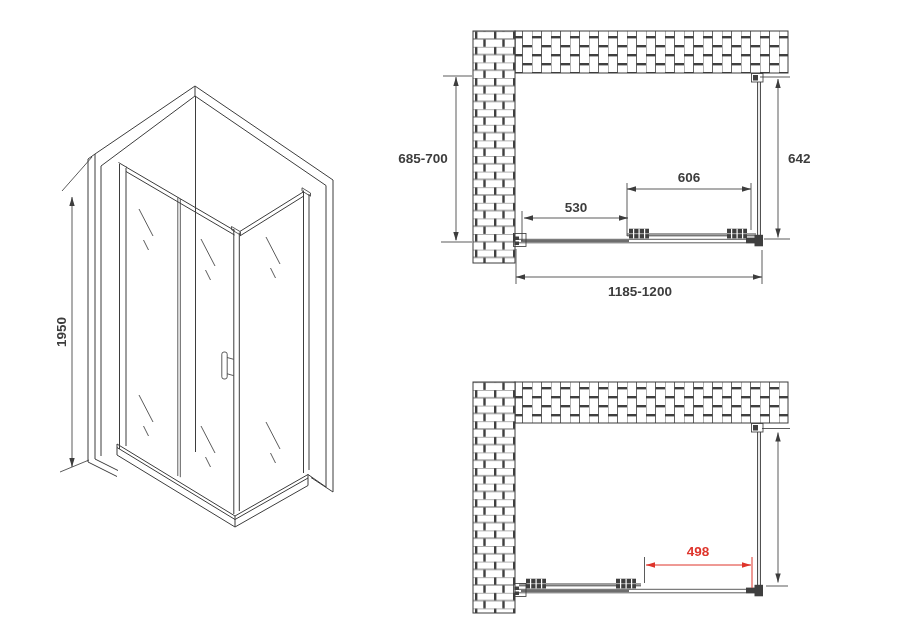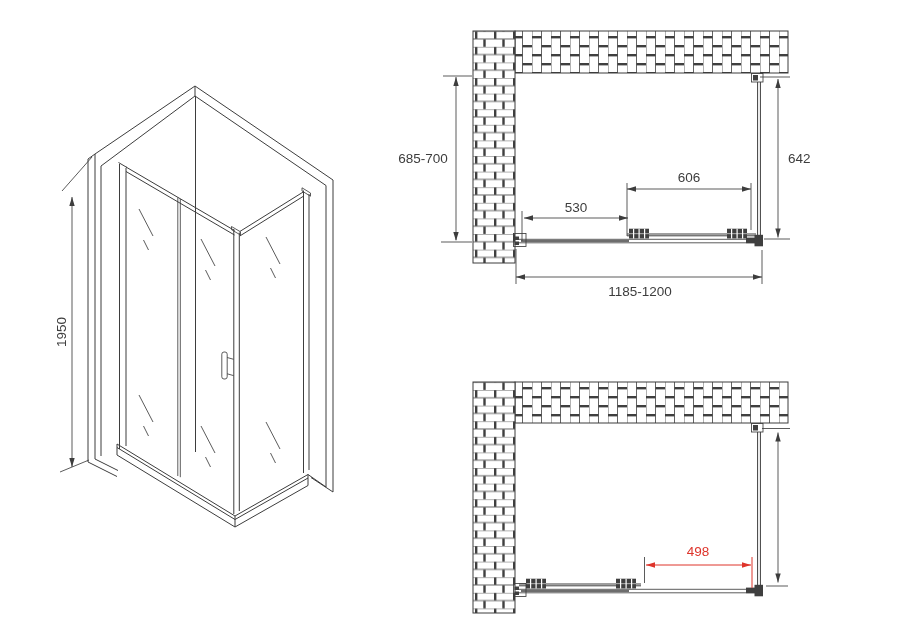--- a/index.html
+++ b/index.html
@@ -2,20 +2,21 @@
 <html><head>
 <meta charset="utf-8">
 <style>
   html,body{margin:0;padding:0;background:#fff;}
   .stage{
     position:relative;
     width:900px;height:636px;
     background:#fff;
     font-family:"Liberation Sans", sans-serif;
     overflow:hidden;
+    font-weight:bold;
   }
   svg{position:absolute;left:0;top:0;}
   .ln{stroke:#3d3d3d;fill:none;stroke-width:1;stroke-linecap:butt;}
   .lnthin{stroke:#3d3d3d;fill:none;stroke-width:.85;}
   .dim{stroke:#3d3d3d;fill:none;stroke-width:.85;}
   .dimred{stroke:#de342b;fill:none;stroke-width:1;}
   .arr{fill:#3d3d3d;stroke:none;}
   .arrred{fill:#de342b;stroke:none;}
   .dark{fill:#3f3f3f;stroke:none;}
   .slit{fill:#ffffff;stroke:none;}

